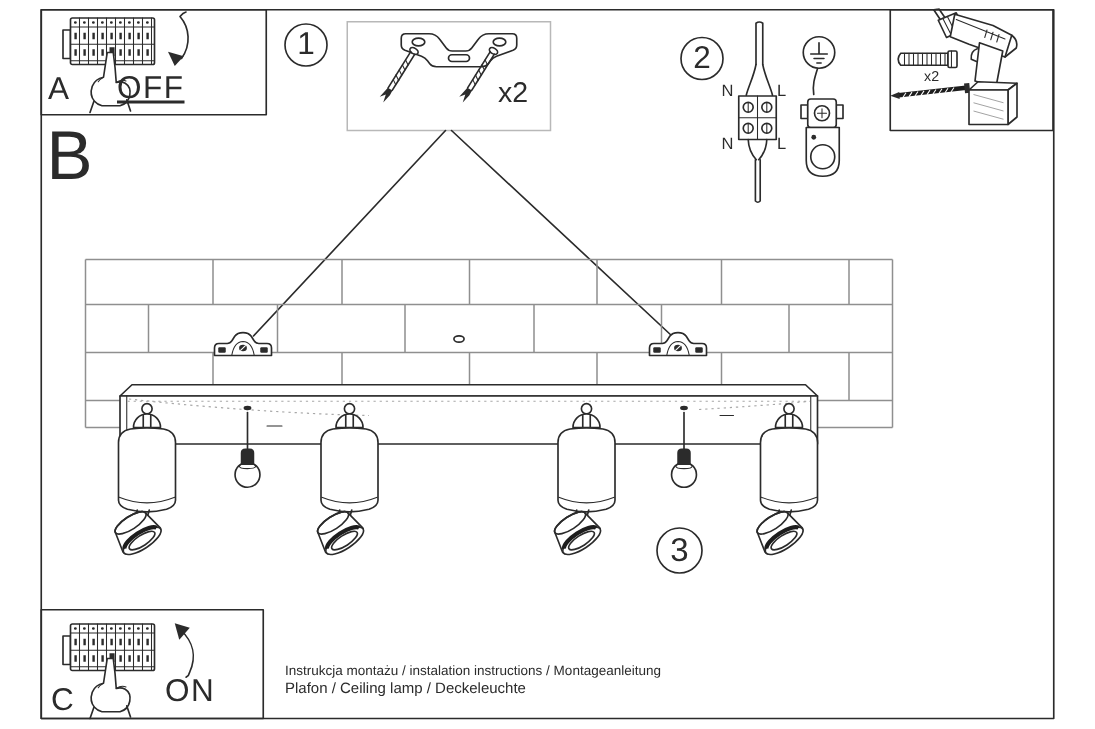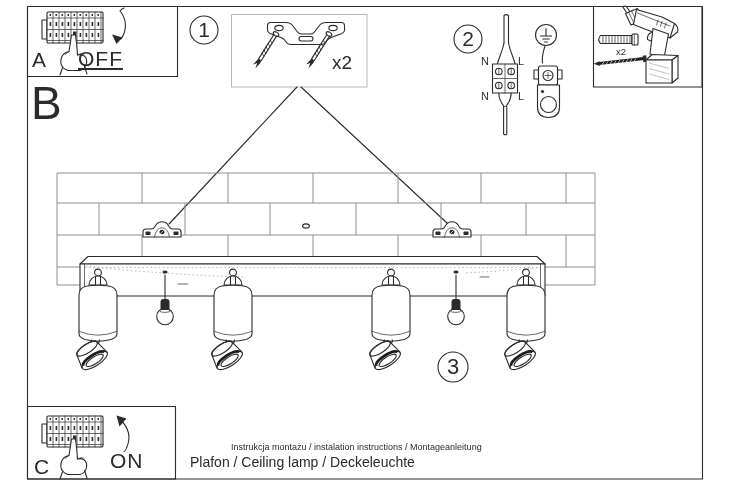--- a/index.html
+++ b/index.html
@@ -226,15 +226,15 @@
   <span class="txt" style="left:481px;top:90.5px;font-size:11px;">N</span>
   <span class="txt" style="left:518px;top:90.5px;font-size:11px;">L</span>
 
   <span class="txt" style="left:616px;top:46.5px;font-size:9.5px;">x2</span>
 
   <span class="txt ctr" style="left:442px;top:356px;width:22px;font-size:22px;">3</span>
 
   <span class="txt" style="left:110px;top:450px;font-size:21px;letter-spacing:1px;">ON</span>
   <span class="txt" style="left:34px;top:456px;font-size:21px;">C</span>
 
-  <span class="txt" style="left:190px;top:442.5px;font-size:9px;margin-left:41px;">Instrukcja montażu / instalation instructions / Montageanleitung</span>
-  <span class="txt" style="left:190px;top:454.5px;font-size:14px;">Plafon / Ceiling lamp / Deckeleuchte</span>
+  <span class="txt" style="left:190px;top:442.5px;font-size:9px;">Instrukcja montażu / instalation instructions / Montageanleitung</span>
+  <span class="txt" style="left:190px;top:454.5px;font-size:10px;">Plafon / Ceiling lamp / Deckeleuchte</span>
 </div>
 
 </body></html>

